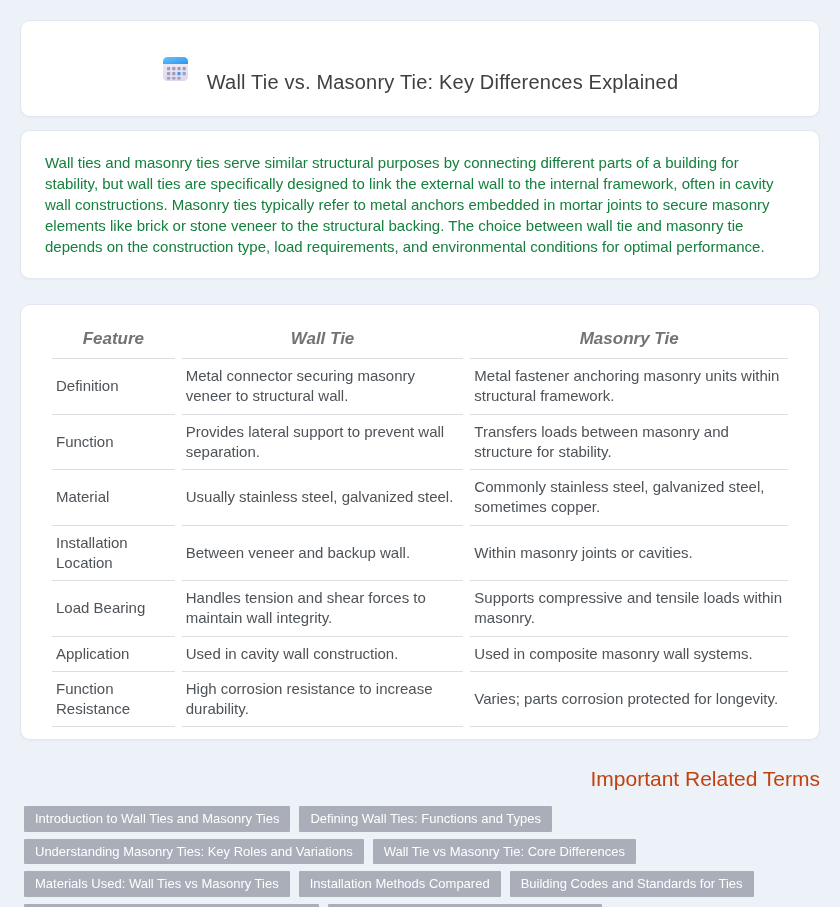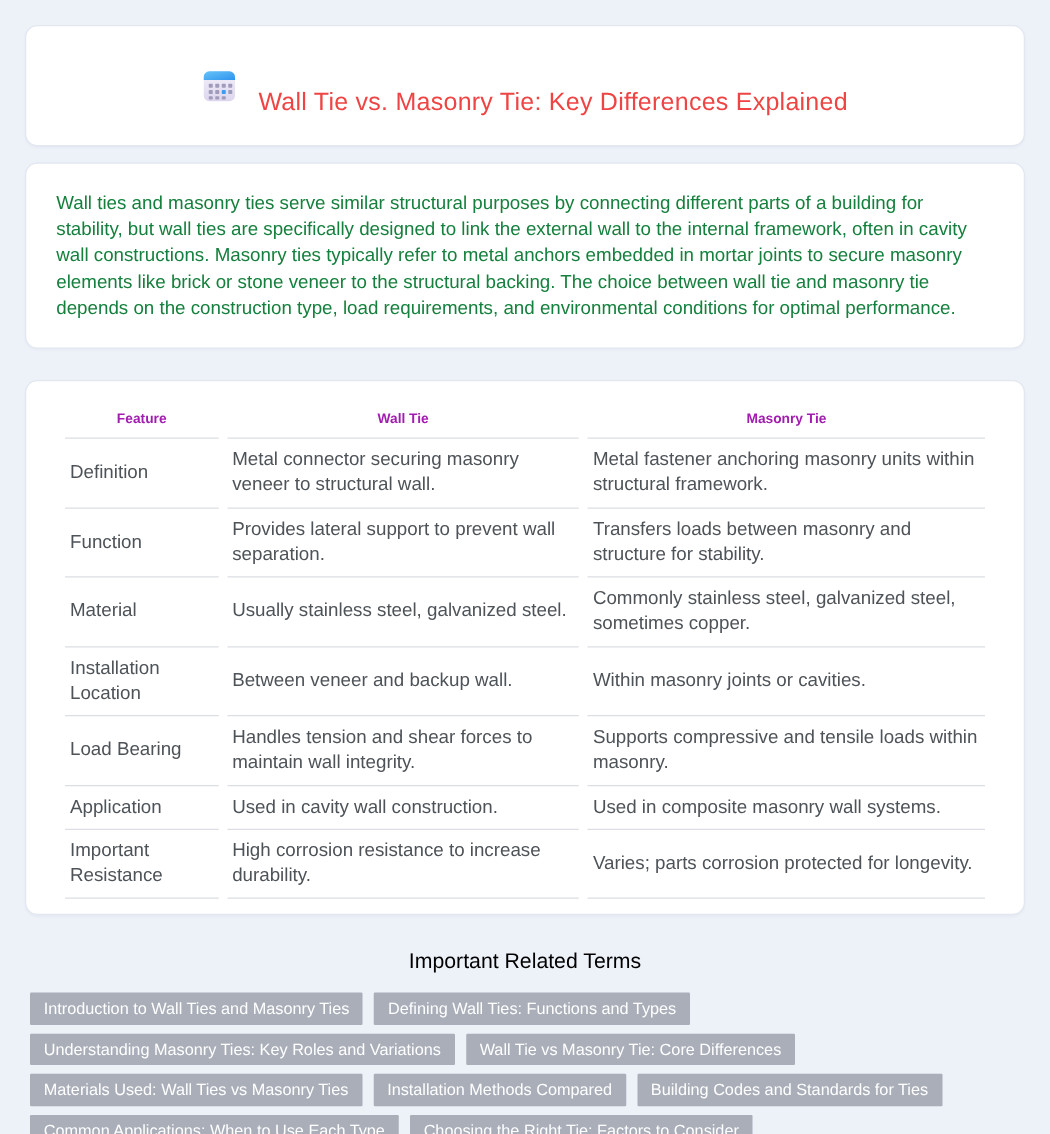--- a/index.html
+++ b/index.html
@@ -29,21 +29,21 @@
     align-items: center;
     justify-content: center;
     gap: 18px;
     padding: 22px 20px;
     margin-bottom: 13px;
   }
   .cal-icon { width: 27px; height: 27px; flex: 0 0 auto; }
   .page-title {
     font-size: 20px;
     font-weight: 500;
-    color: #ef4444;
+    color: #404040;
     letter-spacing: 0.2px;
     margin-top: 28px;
   }
 
   
   .intro-card {
     padding: 21px 24px;
     margin-bottom: 25px;
   }
   .intro-text {
@@ -59,43 +59,44 @@
   table.compare {
     width: 100%;
     border-collapse: separate;
     border-spacing: 7px 0;
     table-layout: fixed;
   }
   table.compare col.c-feature { width: 17%; }
   table.compare col.c-wall    { width: 39%; }
   table.compare col.c-masonry { width: 44%; }
   table.compare th {
-    font-size: 11px;
+    font-size: 17px;
     font-weight: 700;
-    color: #a21caf;
+    color: #737373;
     text-align: center;
     padding: 8px 4px 9px 4px;
     border-bottom: 1px solid #dbdee3;
+    font-style: italic;
   }
   table.compare td {
     font-size: 15px;
     color: #4e5358;
     line-height: 1.35;
     vertical-align: middle;
     padding: 7px 4px;
     border-bottom: 1px solid #dbdee3;
   }
 
   
   .terms-heading {
     margin: 27px 0 15px 0;
-    text-align: center;
-    font-size: 17px;
+    text-align: right;
+    font-size: 21px;
     font-weight: 500;
-    color: #000000;
+    color: #c2410c;
   }
   .tags {
     display: flex;
     flex-wrap: wrap;
     gap: 7px 9px;
     padding: 0 4px;
   }
   .tag {
     display: inline-block;
     background: #a9aeb9;
@@ -191,21 +192,21 @@
           <td>Load Bearing</td>
           <td>Handles tension and shear forces to maintain wall integrity.</td>
           <td>Supports compressive and tensile loads within masonry.</td>
         </tr>
         <tr>
           <td>Application</td>
           <td>Used in cavity wall construction.</td>
           <td>Used in composite masonry wall systems.</td>
         </tr>
         <tr>
-          <td>Important Resistance</td>
+          <td>Function Resistance</td>
           <td>High corrosion resistance to increase durability.</td>
           <td>Varies; parts corrosion protected for longevity.</td>
         </tr>
       </tbody>
     </table>
   </div>
 
   <h2 class="terms-heading">Important Related Terms</h2>
 
   <div class="tags">

